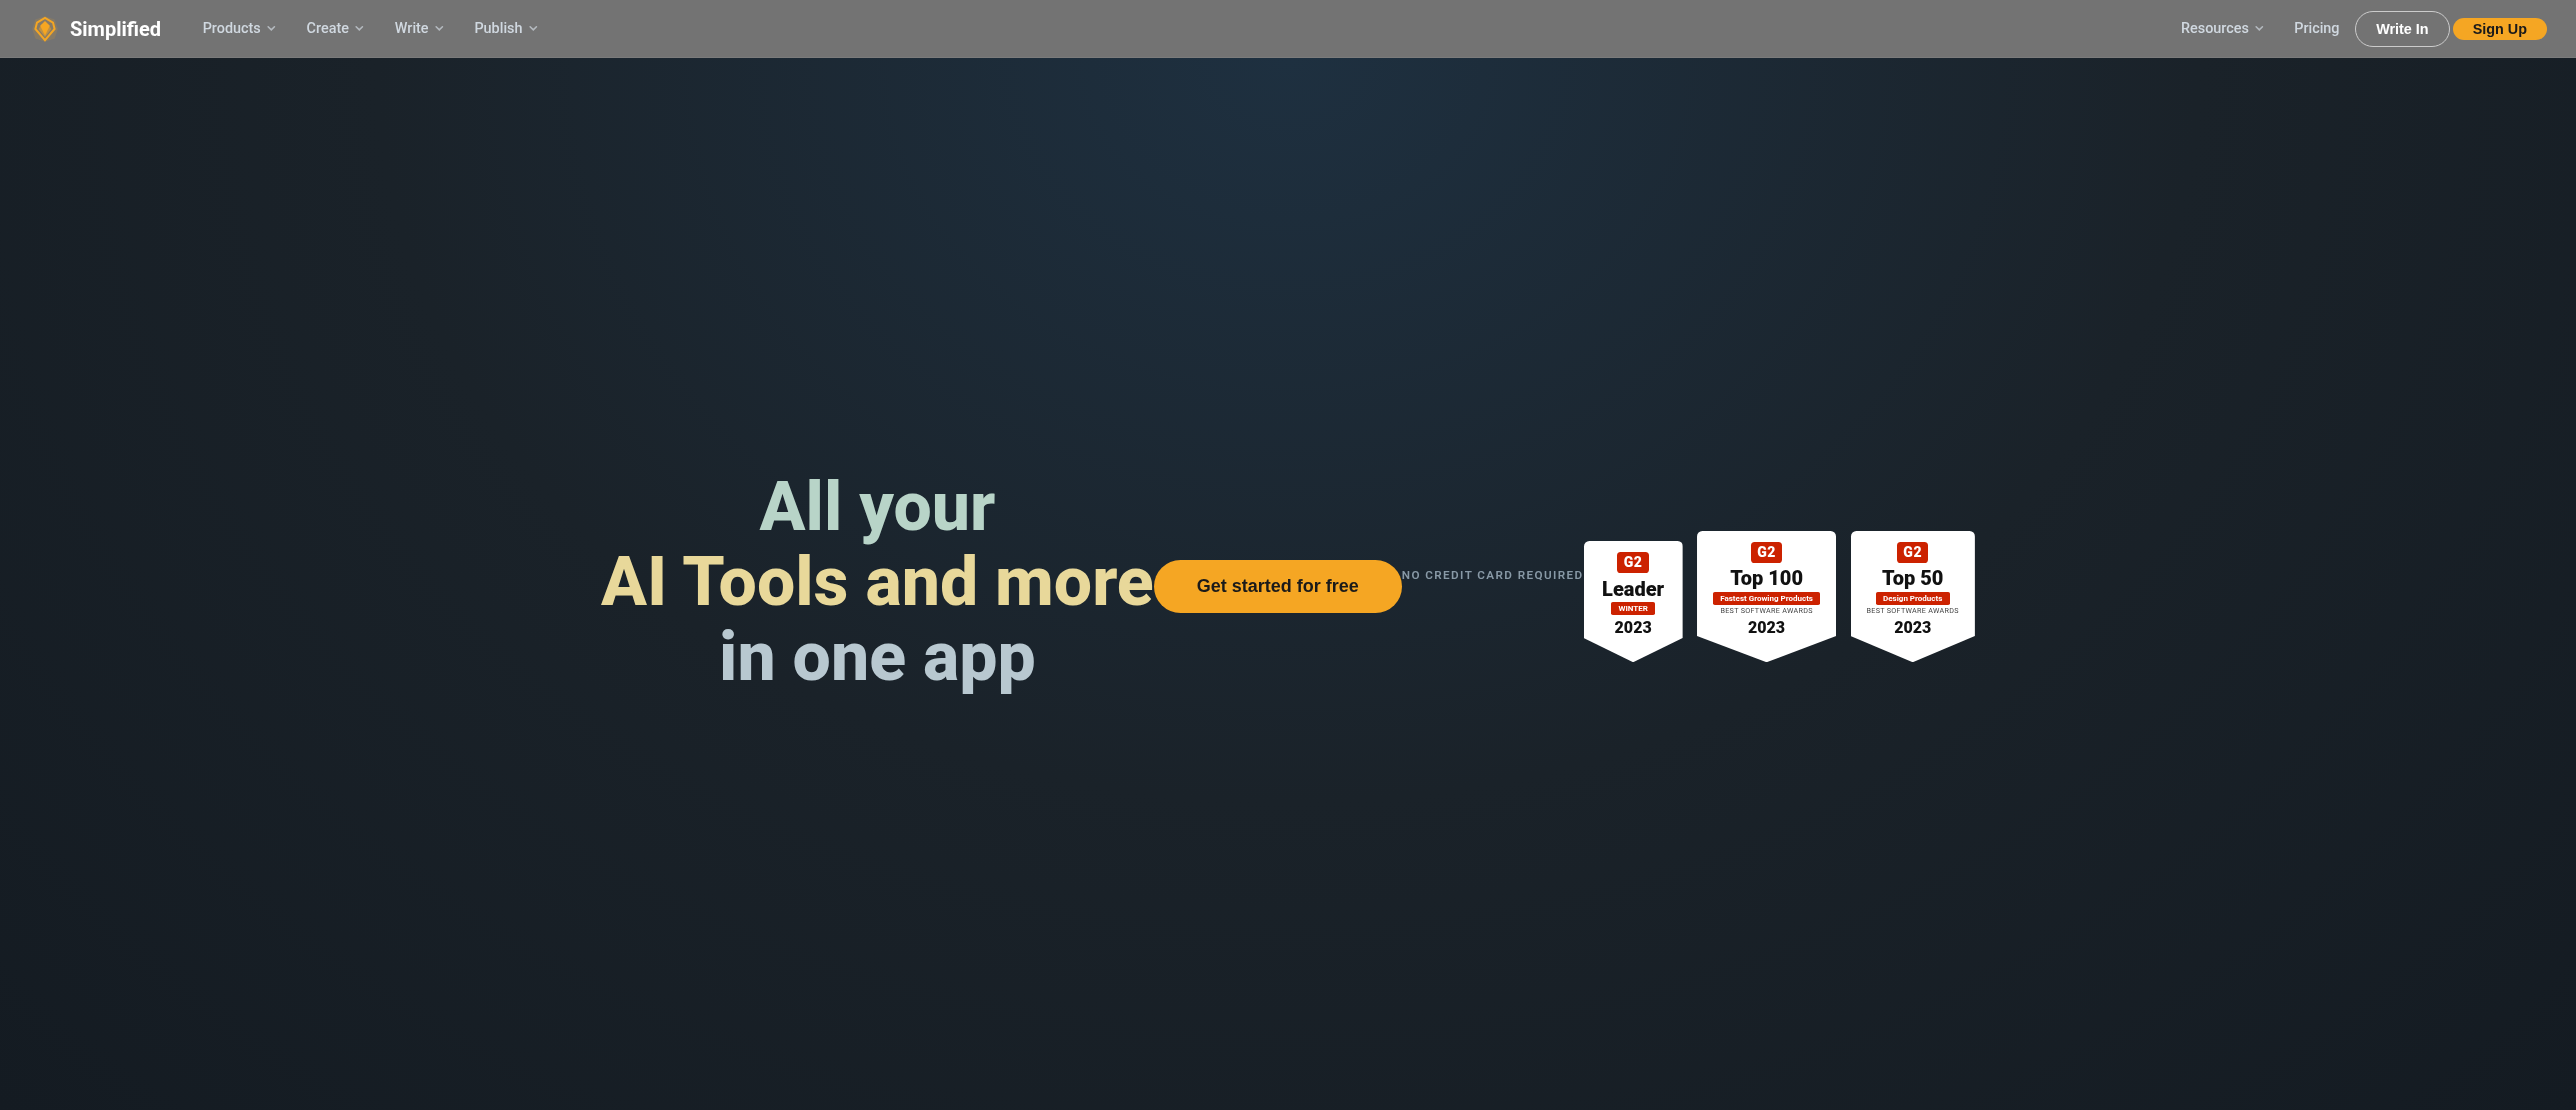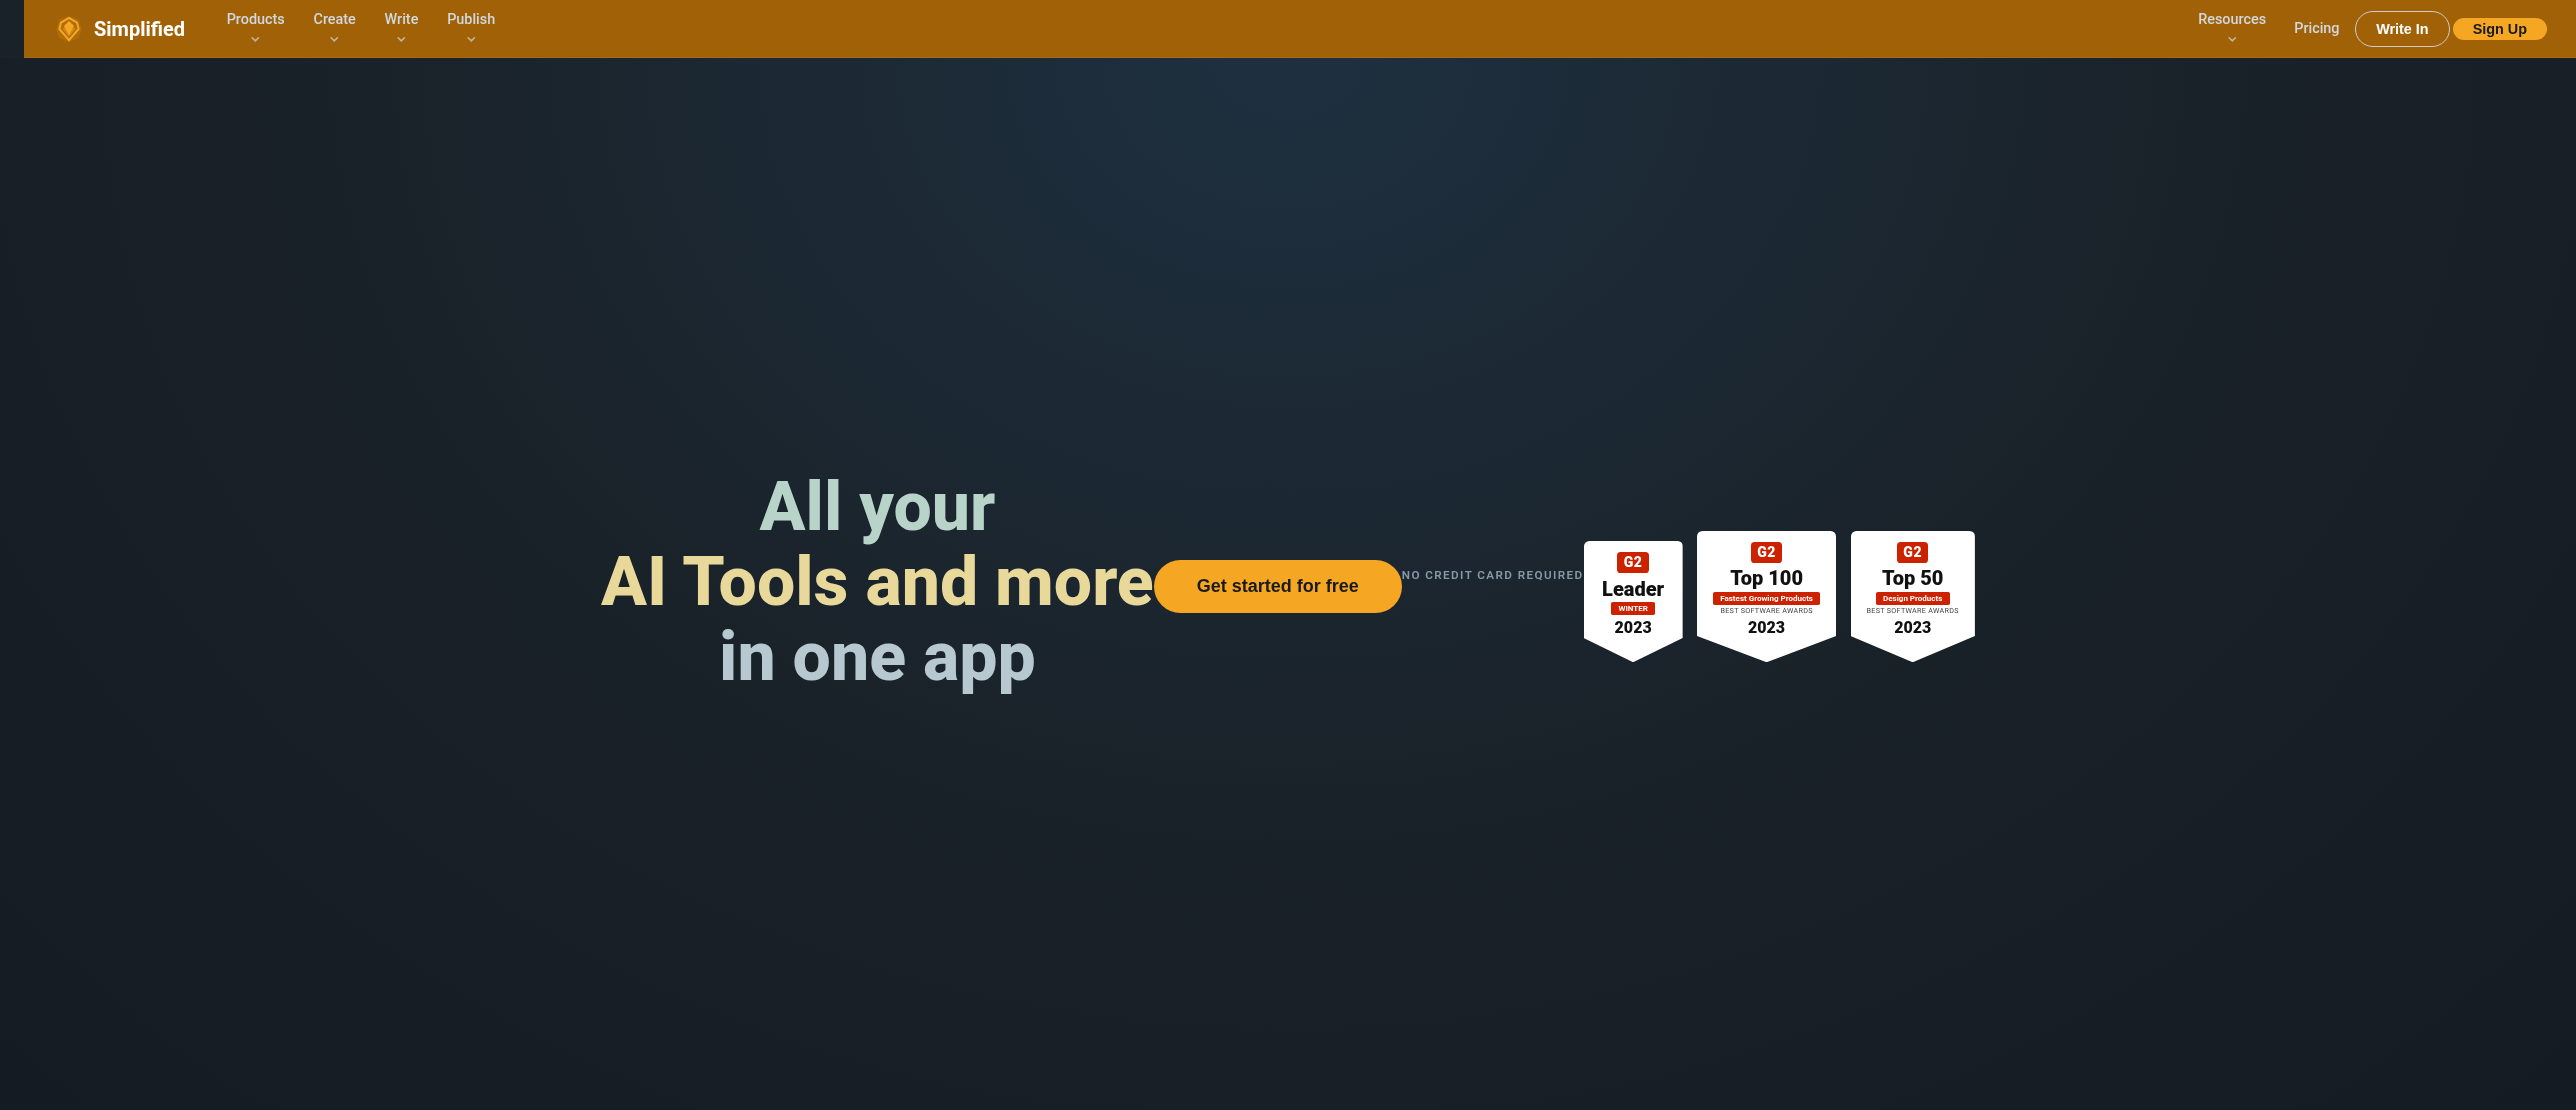--- a/index.html
+++ b/index.html
@@ -11,31 +11,30 @@
     body {
       font-family: -apple-system, BlinkMacSystemFont, 'Segoe UI', Roboto, sans-serif;
       background-color: #1a2229;
       color: #ffffff;
       min-height: 100vh;
       overflow-x: hidden;
     }
 
     
     nav {
-      background-color: #a16207;
+      background-color: #737373;
       display: flex;
       align-items: center;
       justify-content: space-between;
       padding: 0 29px;
       height: 58px;
       border-bottom: 0.9px solid rgba(255,255,255,0.06);
       position: sticky;
       top: 0;
       z-index: 100;
-      margin-left: 24px;
     }
 
     .nav-left {
       display: flex;
       align-items: center;
       gap: 29px;
     }
 
     .logo-wrapper {
       display: flex;
@@ -66,21 +65,20 @@
       align-items: center;
       gap: 4.5px;
       padding: 7.2px 12.6px;
       border-radius: 5.4px;
       cursor: pointer;
       font-size: 14.4px;
       font-weight: 500;
       color: #d0d8e0;
       transition: background 0.2s;
       white-space: nowrap;
-      flex-direction: column;
     }
 
     .chevron-icon {
       width: 12.6px;
       height: 12.6px;
       opacity: 0.7;
     }
 
     .nav-right {
       display: flex;

